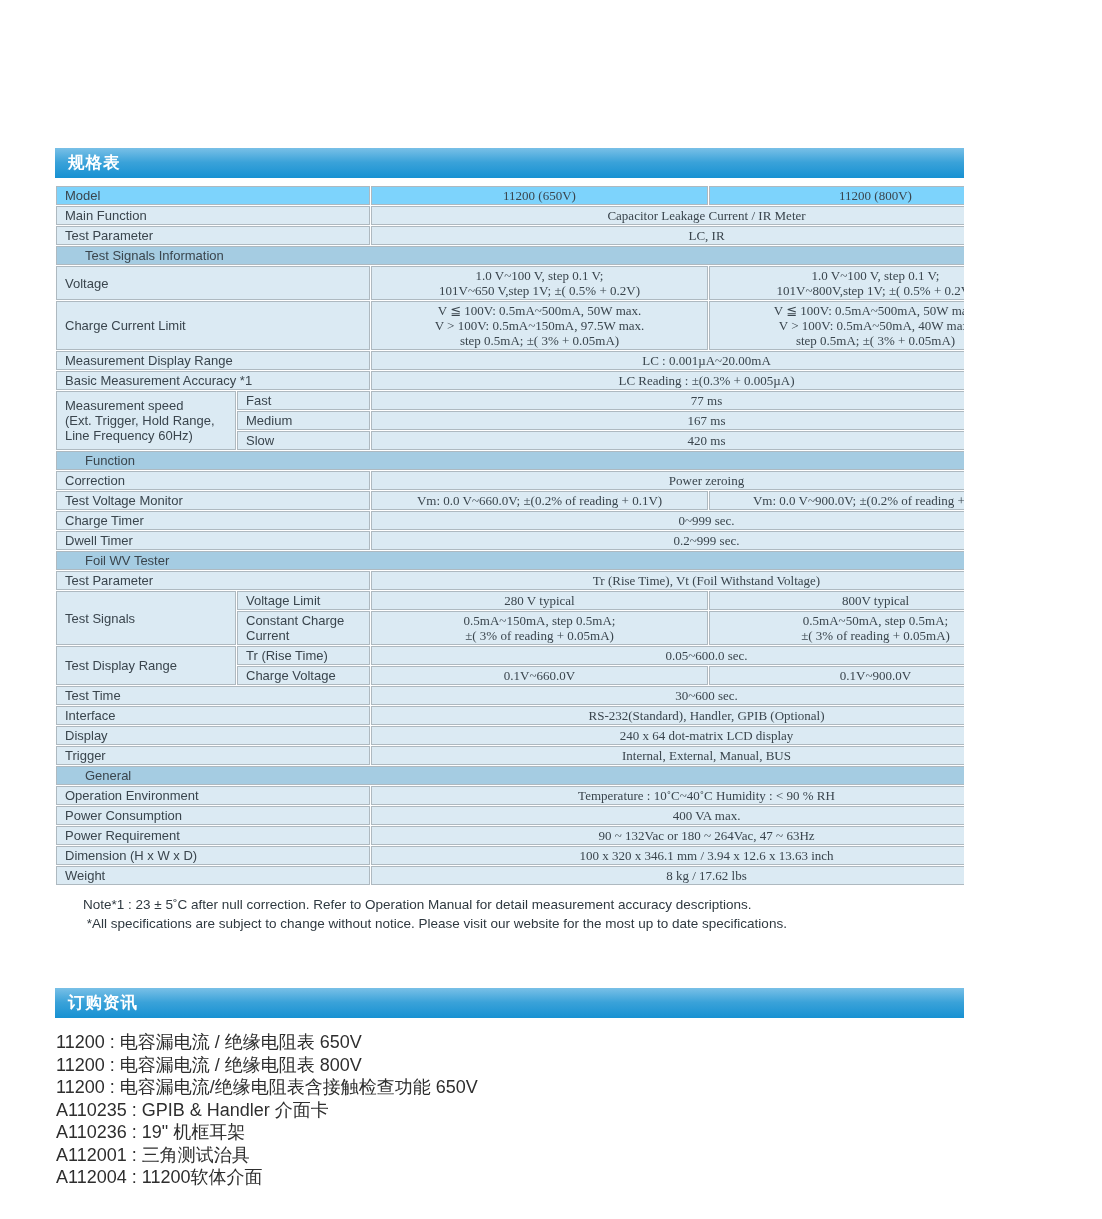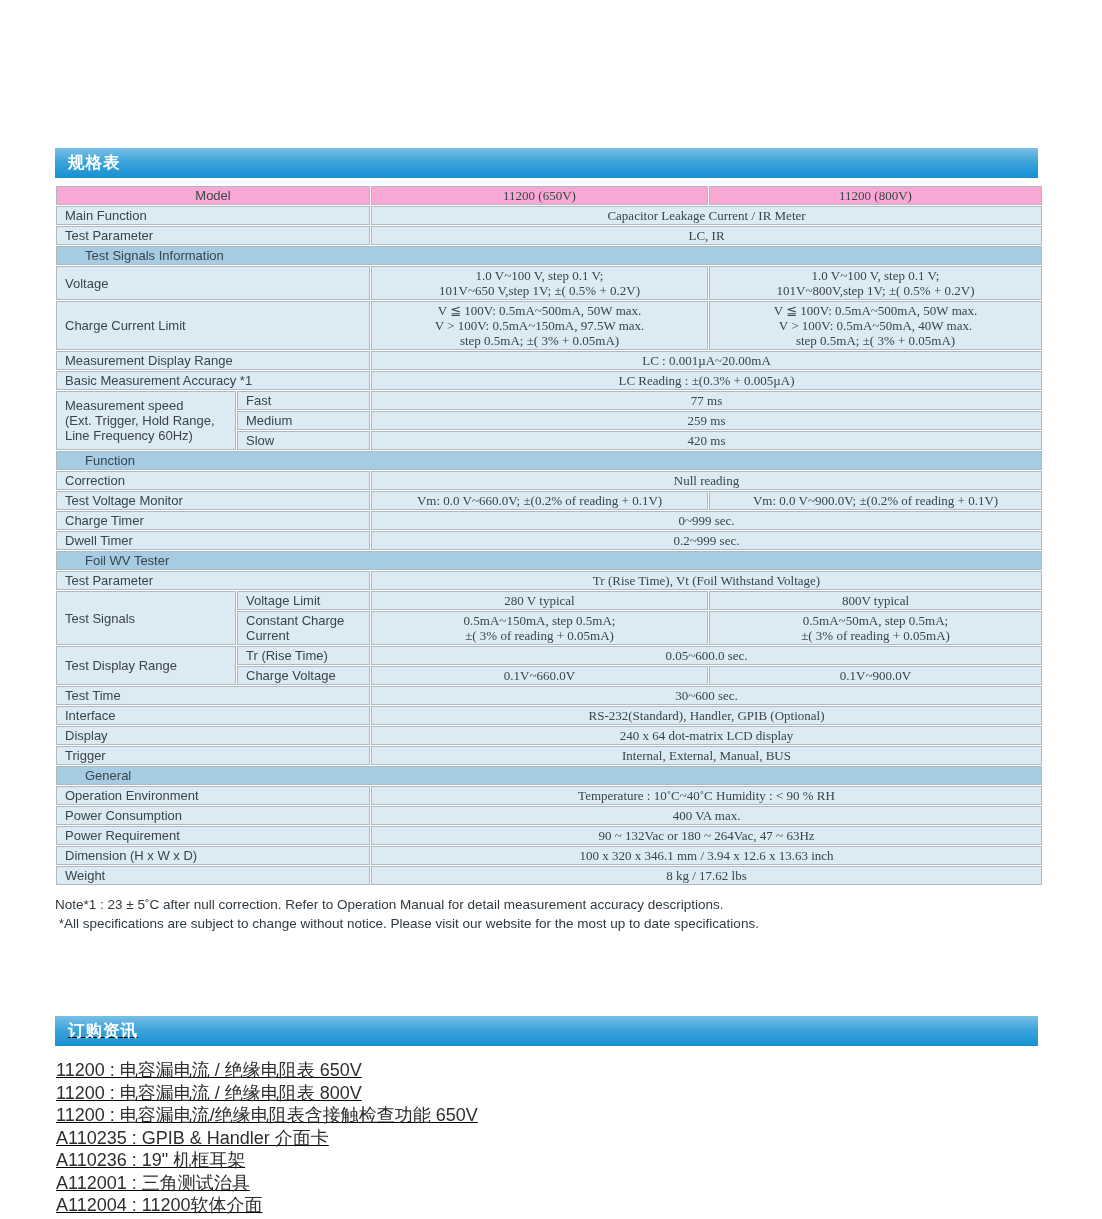--- a/index.html
+++ b/index.html
@@ -1,17 +1,17 @@
 <!DOCTYPE html>
 <html><head>
 <meta charset="utf-8">
 <style>
   html,body{margin:0;padding:0;background:#ffffff;}
   body{font-family:"Liberation Sans","DejaVu Sans",sans-serif;}
-  .page{position:relative;width:1102px;height:1219px;background:#ffffff;overflow:hidden;}
+  .page{position:relative;width:964px;height:1219px;background:#ffffff;overflow:hidden;}
   .content{position:absolute;left:55px;top:148px;width:983px;}
   .bar{
     height:30px;box-sizing:border-box;
     background:linear-gradient(180deg,#79c0e7 0%,#3aa2d9 48%,#1791d2 100%);
     color:#ffffff;font-size:16.5px;font-weight:bold;letter-spacing:1px;
     display:flex;align-items:center;padding-left:13px;
   }
   table.spec{
     width:983px;table-layout:fixed;
     border-collapse:separate;border-spacing:1px;
@@ -19,27 +19,27 @@
   }
   table.spec td{
     box-sizing:border-box;
     border:1px solid #aeb9c0;
     padding:1px 8px;
     font-size:13px;line-height:15px;color:#3a454d;
     vertical-align:middle;white-space:pre-line;
     overflow:hidden;
   }
   tr.data td{background:#dbeaf3;}
-  tr.head td{background:#f9a8d4;text-align:center;}
+  tr.head td{background:#7dd3fc;}
   tr.section td{background:#a5cce2;padding-left:28px;}
   td.label, td.sub{text-align:left;}
   td.value{text-align:center;font-family:Liberation Serif, serif;}
   .notes{margin-top:9px;}
-  .note-line{font-size:13.5px;line-height:19px;color:#2f3940;white-space:pre-wrap;}
-  .order{position:absolute;left:0;top:868px;width:983px;text-decoration:underline;}
+  .note-line{font-size:13.5px;line-height:19px;color:#2f3940;white-space:pre-wrap;margin-left:28px;}
+  .order{position:absolute;left:0;top:840px;width:983px;}
   .order-list{margin-top:13px;padding-left:1px;}
   .order-item{font-size:18px;line-height:22.5px;color:#2e2e2e;}
 </style>
 </head>
 <body>
 
 <div class="page">
   <div class="content">
 
     <div class="bar">
@@ -96,32 +96,32 @@
           </tr>
           <tr class="data">
             <td class="label" rowspan="3">Measurement speed
 (Ext. Trigger, Hold Range,
 Line Frequency 60Hz)</td>
             <td class="sub">Fast</td>
             <td class="value" colspan="2">77 ms</td>
           </tr>
           <tr class="data">
             <td class="sub">Medium</td>
-            <td class="value" colspan="2">259 ms</td>
+            <td class="value" colspan="2">167 ms</td>
           </tr>
           <tr class="data">
             <td class="sub">Slow</td>
             <td class="value" colspan="2">420 ms</td>
           </tr>
           <tr class="section">
             <td class="label" colspan="4">Function</td>
           </tr>
           <tr class="data">
             <td class="label" colspan="2">Correction</td>
-            <td class="value" colspan="2">Null reading</td>
+            <td class="value" colspan="2">Power zeroing</td>
           </tr>
           <tr class="data">
             <td class="label" colspan="2">Test Voltage Monitor</td>
             <td class="value">Vm: 0.0 V~660.0V; ±(0.2% of reading + 0.1V)</td>
             <td class="value">Vm: 0.0 V~900.0V; ±(0.2% of reading + 0.1V)</td>
           </tr>
           <tr class="data">
             <td class="label" colspan="2">Charge Timer</td>
             <td class="value" colspan="2">0~999 sec.</td>
           </tr>

